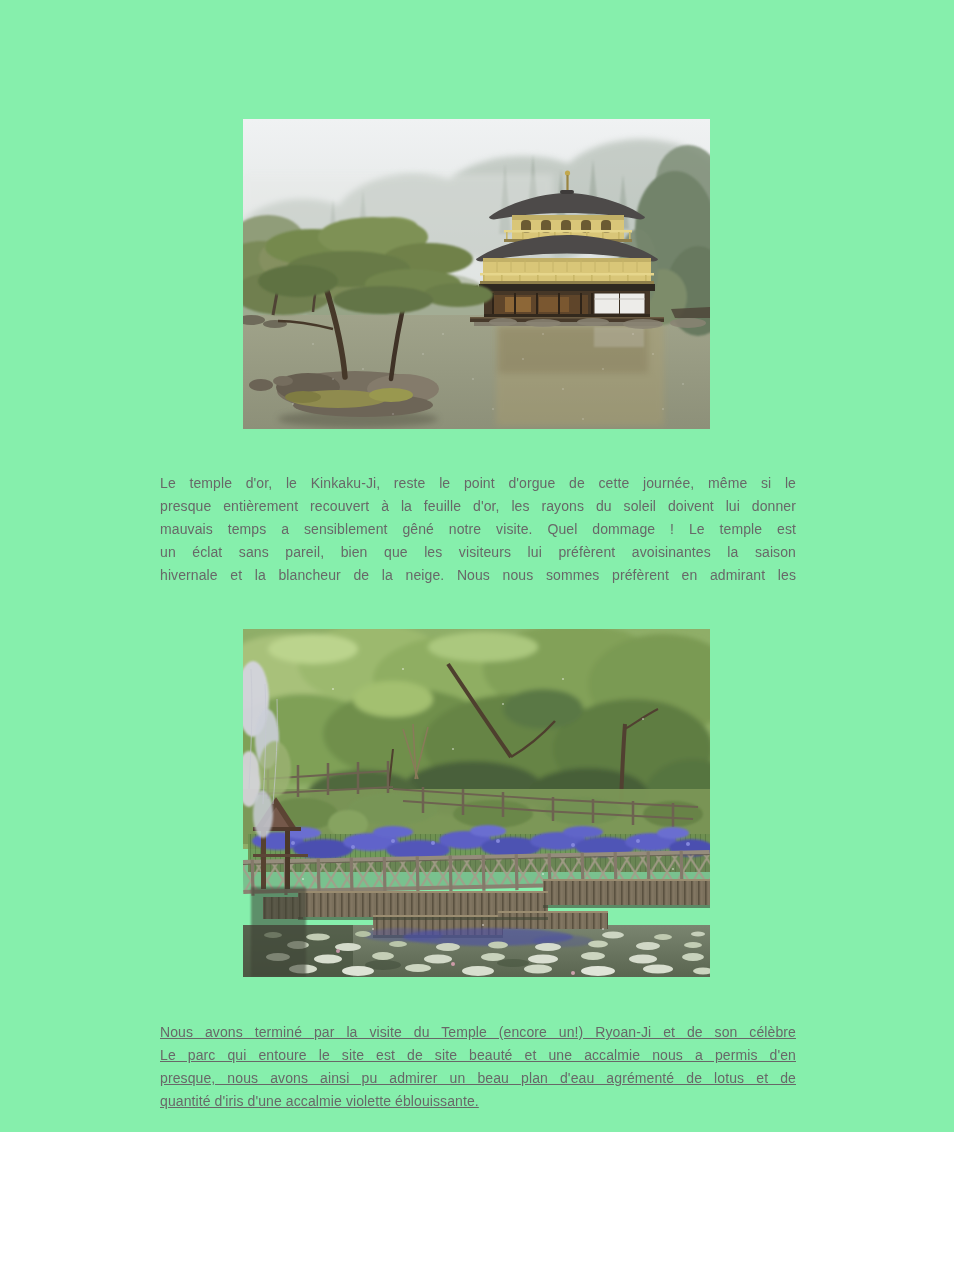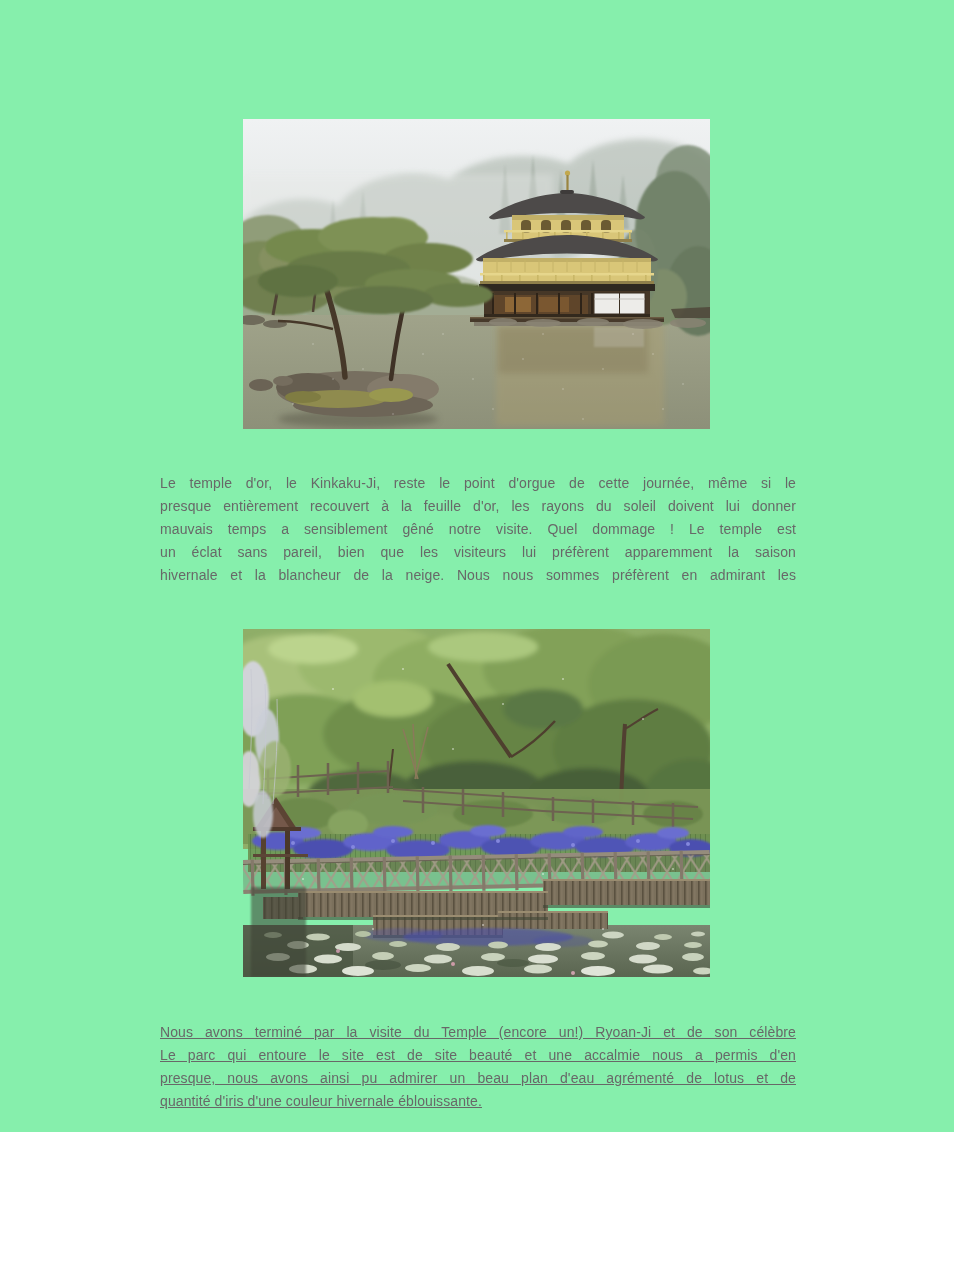--- a/index.html
+++ b/index.html
@@ -241,21 +241,21 @@
           <circle cx="200" cy="215" r="0.8"></circle>
           <circle cx="390" cy="215" r="0.8"></circle>
       </g>
     </svg>
   </figure>
 
   <div class="para para1">
       <div class="line">Le temple d'or, le Kinkaku-Ji, reste le point d'orgue de cette journée, même si le</div>
       <div class="line">presque entièrement recouvert à la feuille d'or, les rayons du soleil doivent lui donner</div>
       <div class="line">mauvais temps a sensiblement gêné notre visite. Quel dommage ! Le temple est</div>
-      <div class="line">un éclat sans pareil, bien que les visiteurs lui préfèrent apparemment la saison</div>
+      <div class="line">un éclat sans pareil, bien que les visiteurs lui préfèrent avoisinantes la saison</div>
       <div class="line">hivernale et la blancheur de la neige. Nous nous sommes préfèrent en admirant les</div>
     </div>
 
   <figure class="photo photo2" aria-label="Plan d'eau du jardin du Ryoan-Ji : iris violets, clôture en bois et nénuphars">
     <svg viewBox="0 0 467 348" preserveAspectRatio="none" xmlns="http://www.w3.org/2000/svg">
       <defs>
         <linearGradient id="water2" x1="0" y1="0" x2="0" y2="1">
           <stop offset="0" stop-color="#7a8570"></stop>
           <stop offset="1" stop-color="#5a6550"></stop>
         </linearGradient>
@@ -498,18 +498,18 @@
           <circle cx="300" cy="245" r="1"></circle>
           <circle cx="430" cy="240" r="1"></circle>
       </g>
     </svg>
   </figure>
 
   <div class="para para2">
       <div class="line">Nous avons terminé par la visite du Temple (encore un!) Ryoan-Ji et de son célèbre</div>
       <div class="line">Le parc qui entoure le site est de site beauté et une accalmie nous a permis d'en</div>
       <div class="line">presque, nous avons ainsi pu admirer un beau plan d'eau agrémenté de lotus et de</div>
-      <div class="line last">quantité d'iris d'une couleur hivernale éblouissante.</div>
+      <div class="line last">quantité d'iris d'une accalmie violette éblouissante.</div>
     </div>
 
   <div class="page-number">115</div>
 
 </div>
 
 </body></html>

